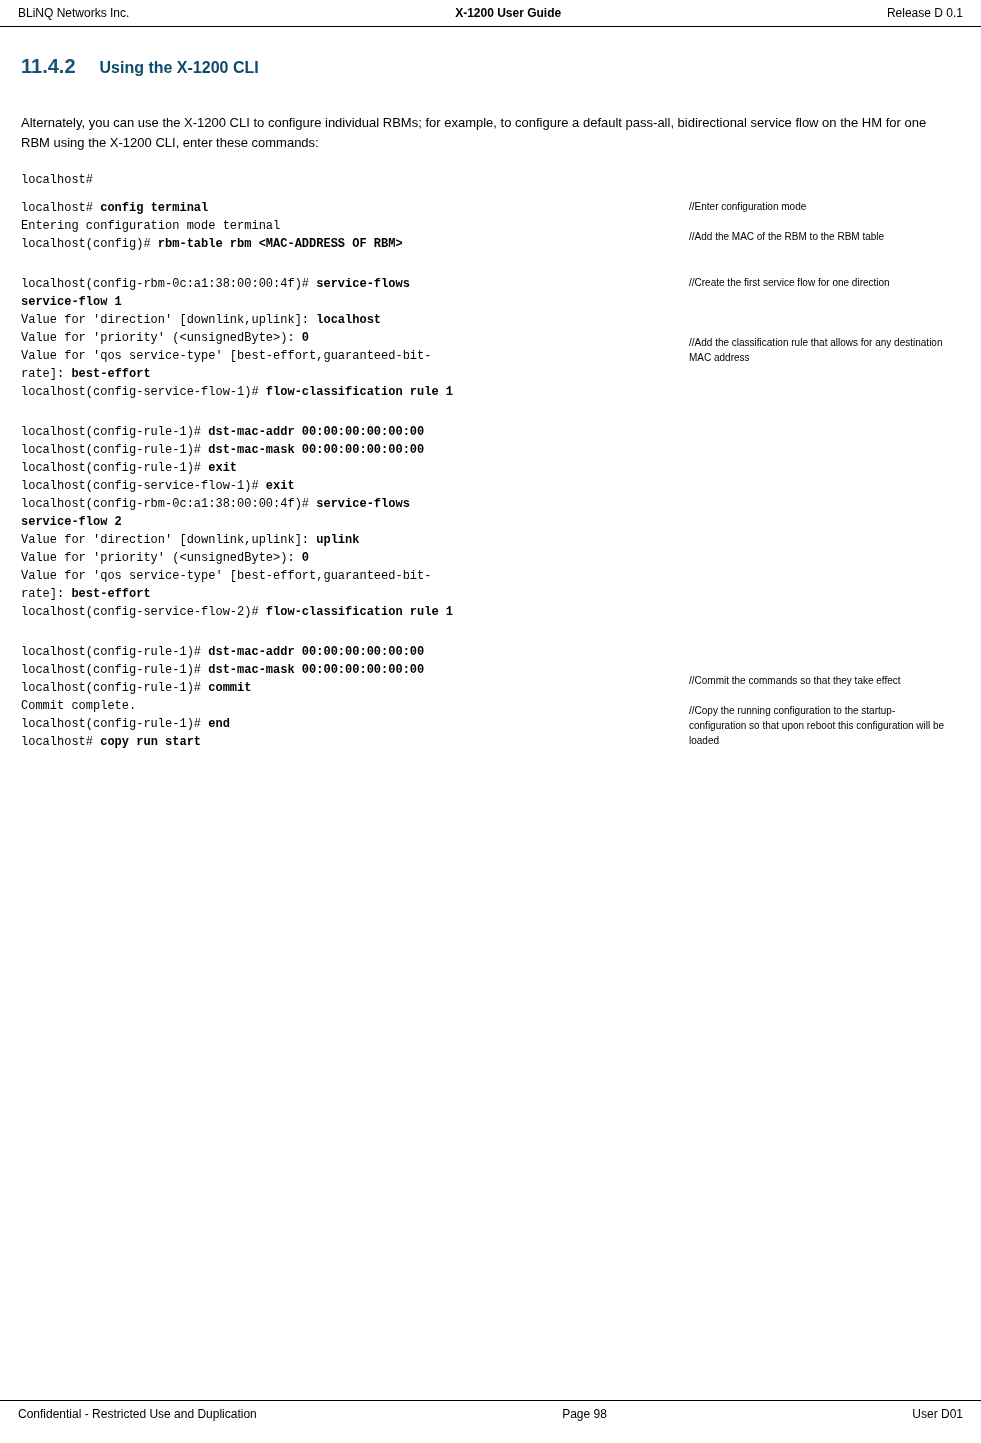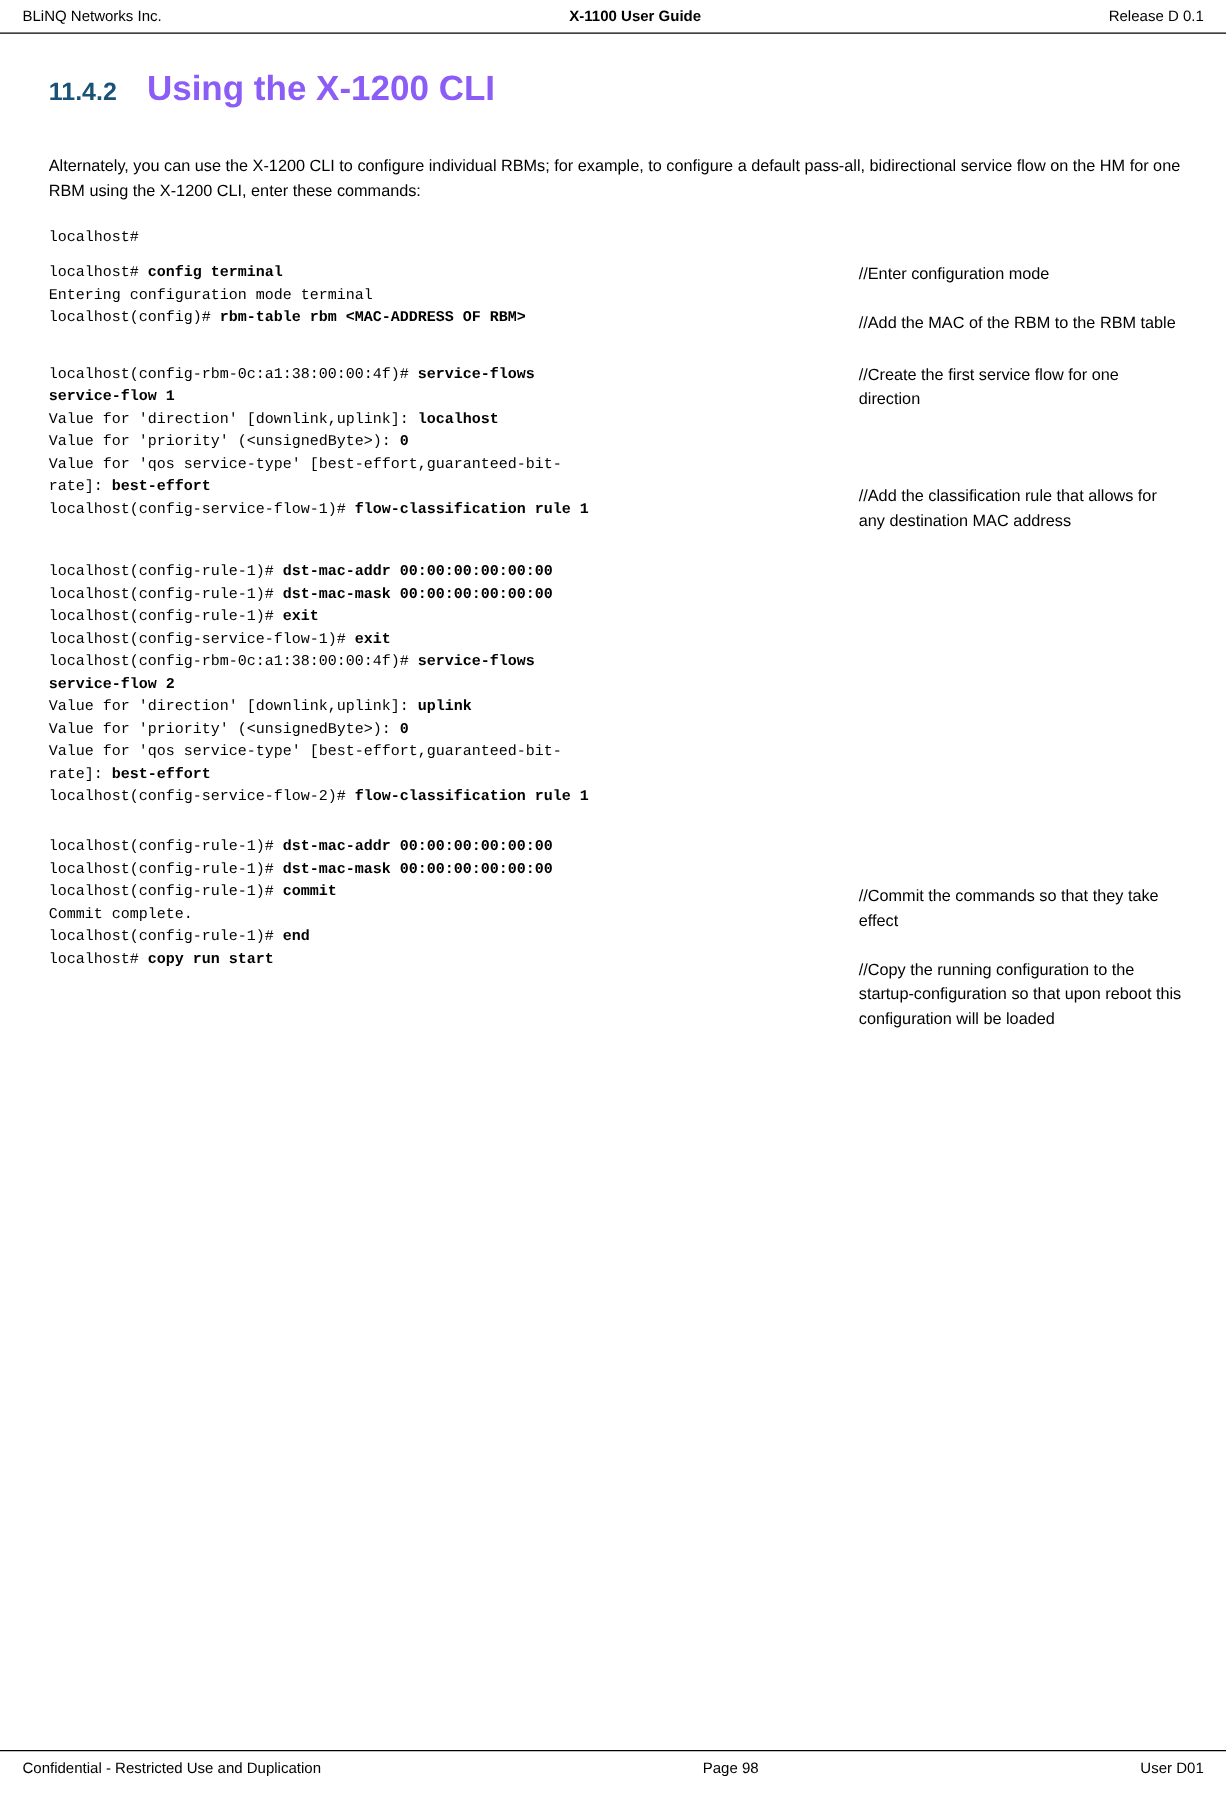--- a/index.html
+++ b/index.html
@@ -34,28 +34,28 @@
       border-top: 1px solid #000;
       font-size: 12px;
       position: absolute;
       bottom: 16px;
       left: 0;
       right: 0;
     }
 
     
     .main-content {
-      padding: 28px 36px 60px 39px;
+      padding: 28px 36px 60px 21px;
     }
 
     
     .section-heading {
-      font-size: 28px;
+      font-size: 16px;
       font-weight: bold;
-      color: #8b5cf6;
+      color: #0c4a6e;
       margin-bottom: 18px;
     }
     .section-heading-number {
       font-size: 20px;
       font-weight: bold;
       color: #1a5276;
       margin-right: 24px;
     }
 
     
@@ -75,41 +75,42 @@
     .cli-left {
       flex: 0 0 640px;
       max-width: 640px;
       font-family: 'Courier New', Courier, monospace;
       font-size: 12px;
       line-height: 1.5;
       padding-right: 16px;
     }
     .cli-right {
       flex: 1;
-      font-size: 13px;
+      font-size: 10px;
       line-height: 1.5;
       padding-left: 8px;
+      margin-left: 20px;
     }
 
     
     .cli-blank { height: 12px; }
 
     .full-cli-block {
       font-family: 'Courier New', Courier, monospace;
       font-size: 12px;
       line-height: 1.5;
       margin-bottom: 0;
     }
   </style>
 </head>
 <body>
 
 <div class="page-header">
   <span class="page-header-left">BLiNQ Networks Inc.</span>
-  <span class="page-header-center">X-1100 User Guide</span>
+  <span class="page-header-center">X-1200 User Guide</span>
   <span class="page-header-right">Release D 0.1</span>
 </div>
 
 <div class="main-content">
 
   <div style="display:flex; flex-direction:row; align-items:baseline; margin-bottom:18px;">
     <span class="section-heading-number">11.4.2</span>
     <span class="section-heading">Using the X-1200 CLI</span>
   </div>
 

